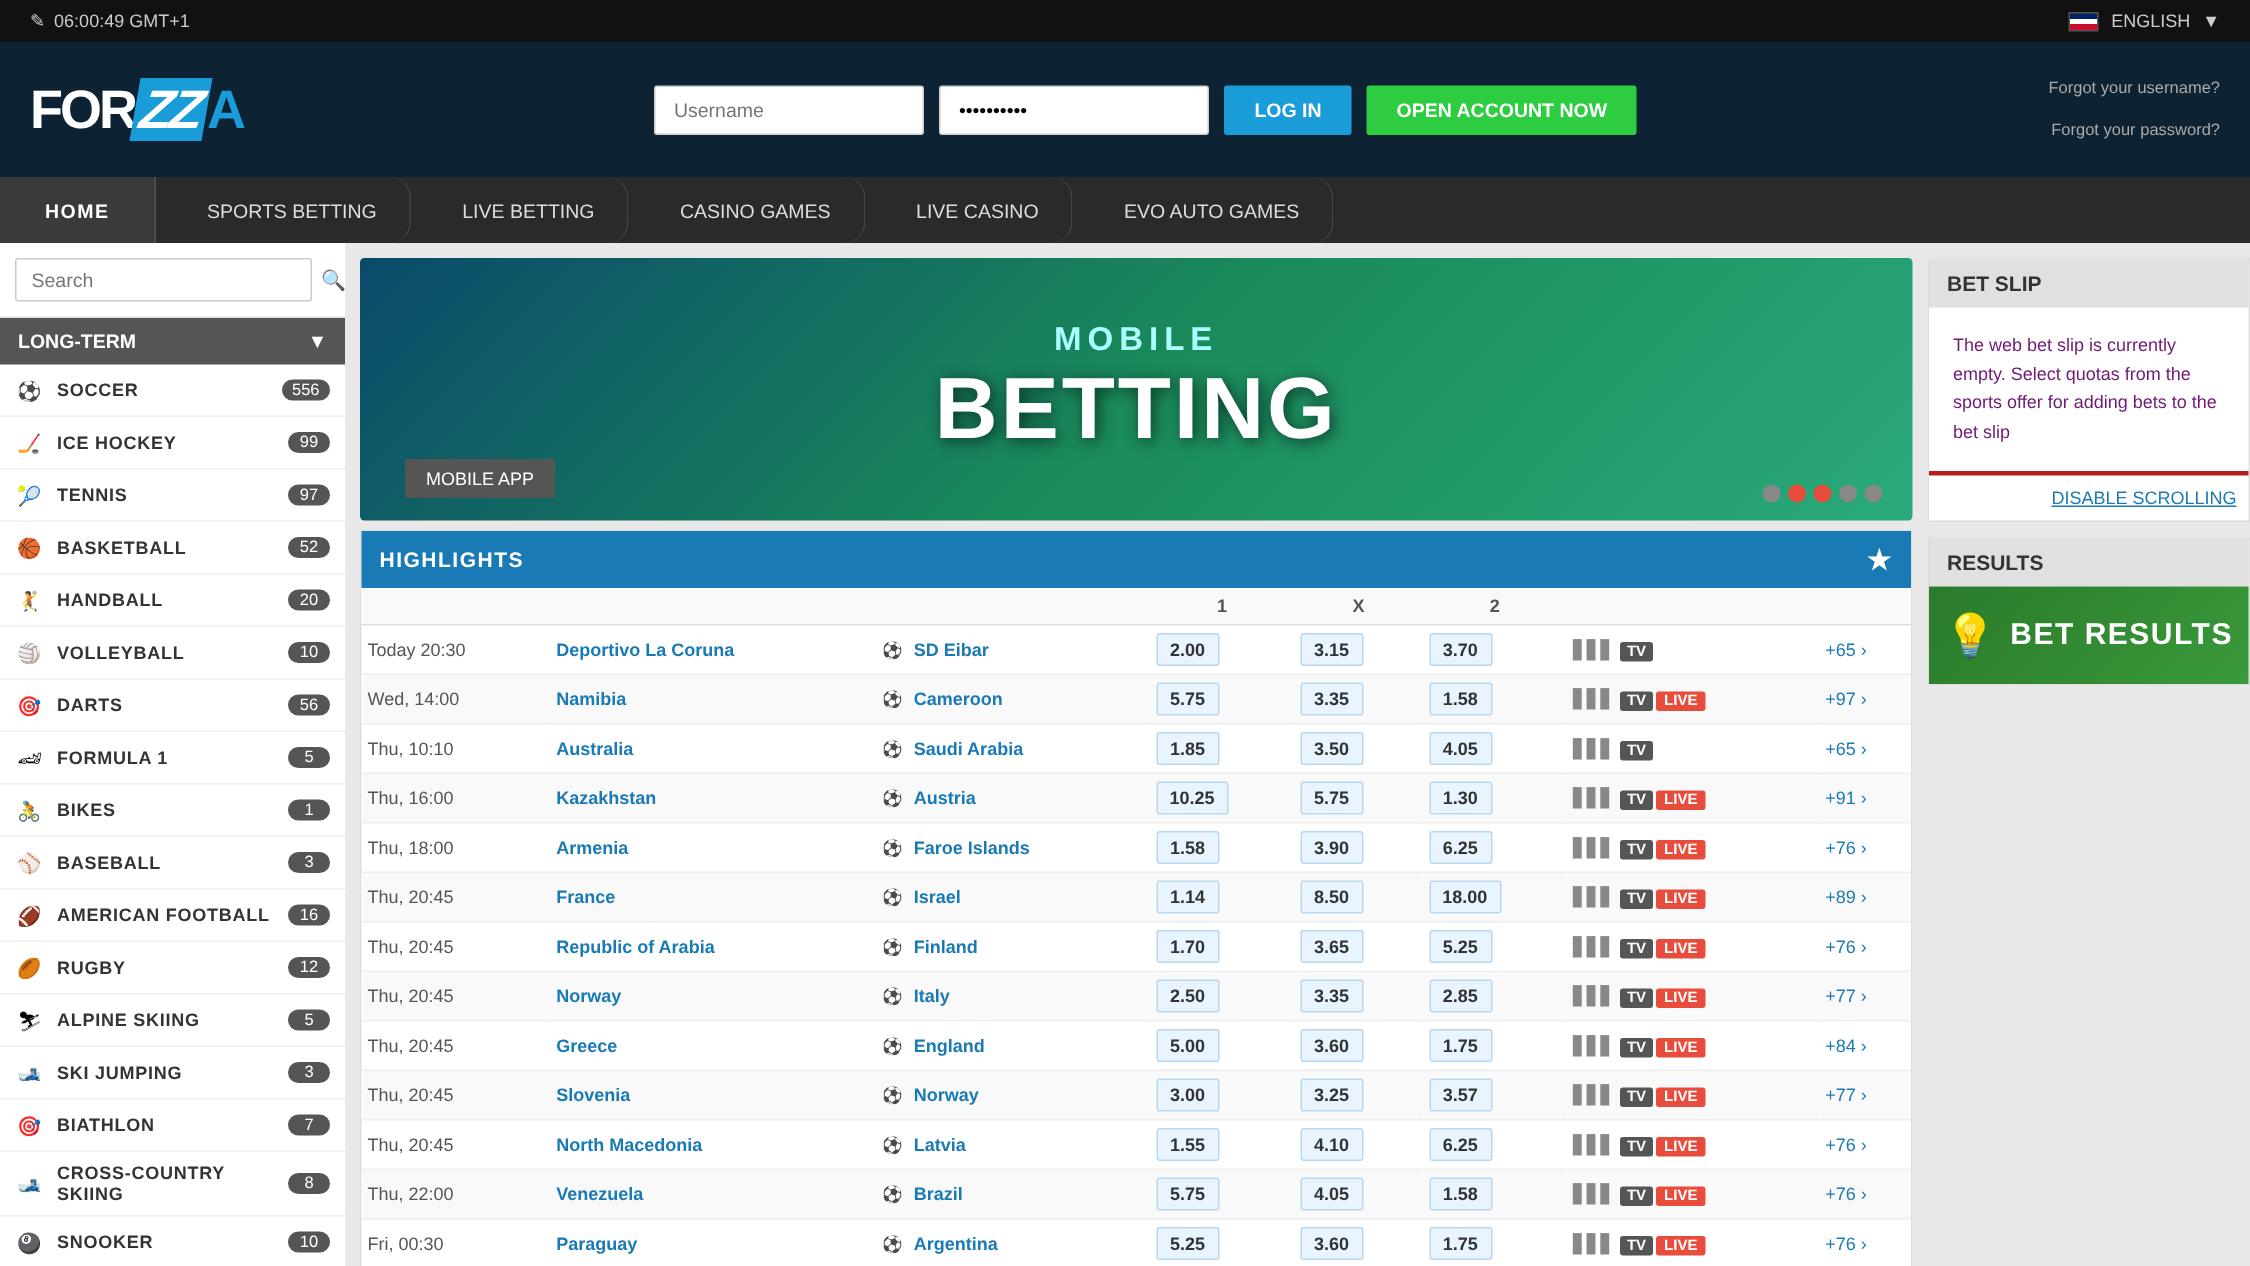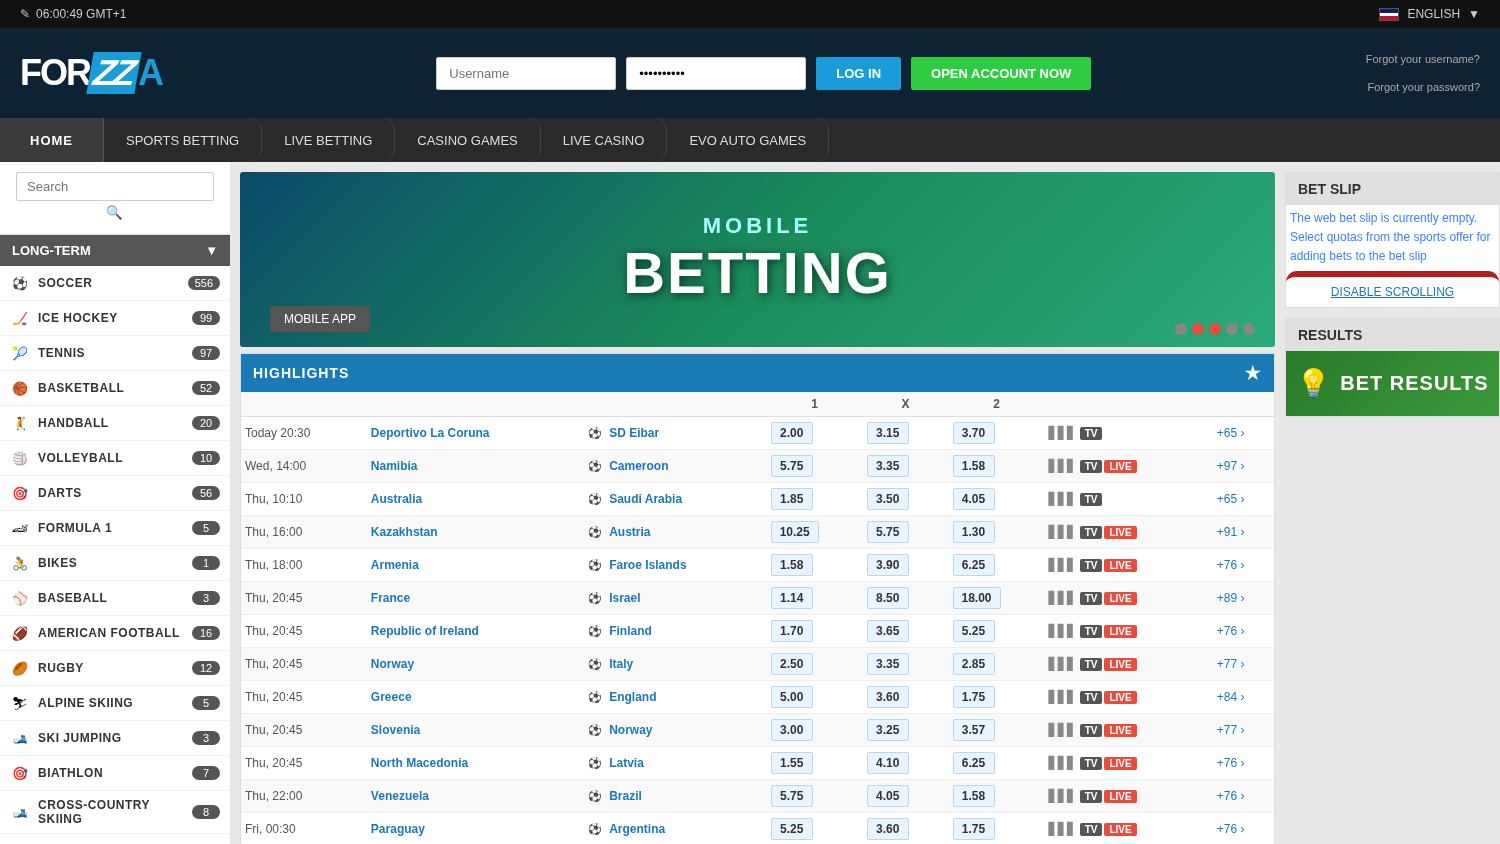--- a/index.html
+++ b/index.html
@@ -60,20 +60,21 @@
     }
     .header-links { display: flex; flex-direction: column; align-items: flex-end; font-size: 11px; color: #aaa; gap: 16px; }
     .header-links a { color: #aaa; text-decoration: none; }
 
     
     .main-nav {
       background: #2a2a2a;
       display: flex;
       align-items: flex-end;
       height: 44px;
+      gap: 12px;
     }
     .nav-home {
       background: #3a3a3a;
       color: #fff;
       padding: 0 30px;
       height: 100%;
       display: flex;
       align-items: center;
       font-weight: bold;
       letter-spacing: 1px;
@@ -101,21 +102,20 @@
     .sidebar {
       width: 230px;
       background: #fff;
       flex-shrink: 0;
     }
     .search-box {
       padding: 10px;
       border-bottom: 1px solid #ddd;
       display: flex;
       align-items: center;
-      flex-direction: column;
     }
     .search-box input {
       flex: 1;
       border: 1px solid #ccc;
       padding: 6px 10px;
       font-size: 13px;
       border-radius: 2px;
     }
     .search-box .search-btn {
       background: none;
@@ -253,35 +253,34 @@
       margin-bottom: 10px;
     }
     .bet-slip-header {
       background: #e0e0e0;
       padding: 8px 12px;
       font-weight: bold;
       font-size: 14px;
       color: #333;
     }
     .bet-slip-body {
-      padding: 4px;
+      padding: 16px;
       font-size: 12px;
-      color: #3b82f6;
+      color: #701a75;
       line-height: 1.6;
     }
     .disable-scroll-btn {
       display: block;
-      text-align: center;
+      text-align: right;
       padding: 8px;
       color: #1a7ab5;
       text-decoration: underline;
       cursor: pointer;
       font-size: 12px;
-      border-top: 6px solid #b91c1c;
-      border-radius: 11px;
+      border-top: 3px solid #b91c1c;
     }
     .results-panel { background: #fff; border: 1px solid #ddd; }
     .results-header {
       background: #e0e0e0;
       padding: 8px 12px;
       font-weight: bold;
       font-size: 14px;
       color: #333;
     }
     .results-banner {
@@ -543,21 +542,21 @@
       <span class="team-vs" style="cursor:pointer;color:#1a7ab5;font-weight:bold;">Israel</span>
     </td>
     <td><button class="odd-btn">1.14</button></td>
     <td><button class="odd-btn">8.50</button></td>
     <td><button class="odd-btn">18.00</button></td>
     <td><span class="stats-icon">▋▋▋</span> <span class="tag tag-tv">TV</span><span class="tag tag-live">LIVE</span></td>
     <td class="extra-odds">+89 ›</td>
   </tr>
             <tr class="match-row">
     <td class="match-time">Thu, 20:45</td>
-    <td class="team-name">Republic of Ireland</td>
+    <td class="team-name">Republic of Arabia</td>
     <td>
       <span style="color:#888;font-size:11px;margin-right:4px;">⚽</span>
       <span class="team-vs" style="cursor:pointer;color:#1a7ab5;font-weight:bold;">Finland</span>
     </td>
     <td><button class="odd-btn">1.70</button></td>
     <td><button class="odd-btn">3.65</button></td>
     <td><button class="odd-btn">5.25</button></td>
     <td><span class="stats-icon">▋▋▋</span> <span class="tag tag-tv">TV</span><span class="tag tag-live">LIVE</span></td>
     <td class="extra-odds">+76 ›</td>
   </tr>

